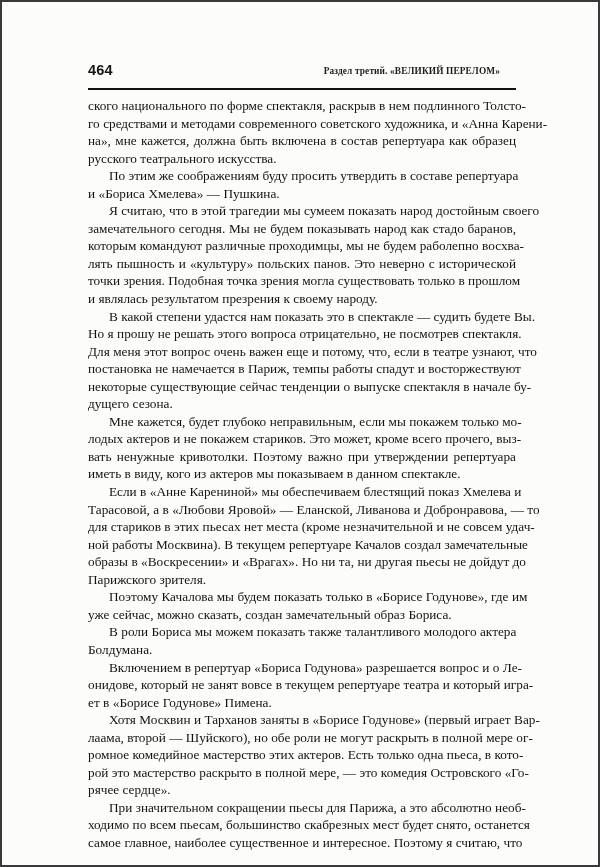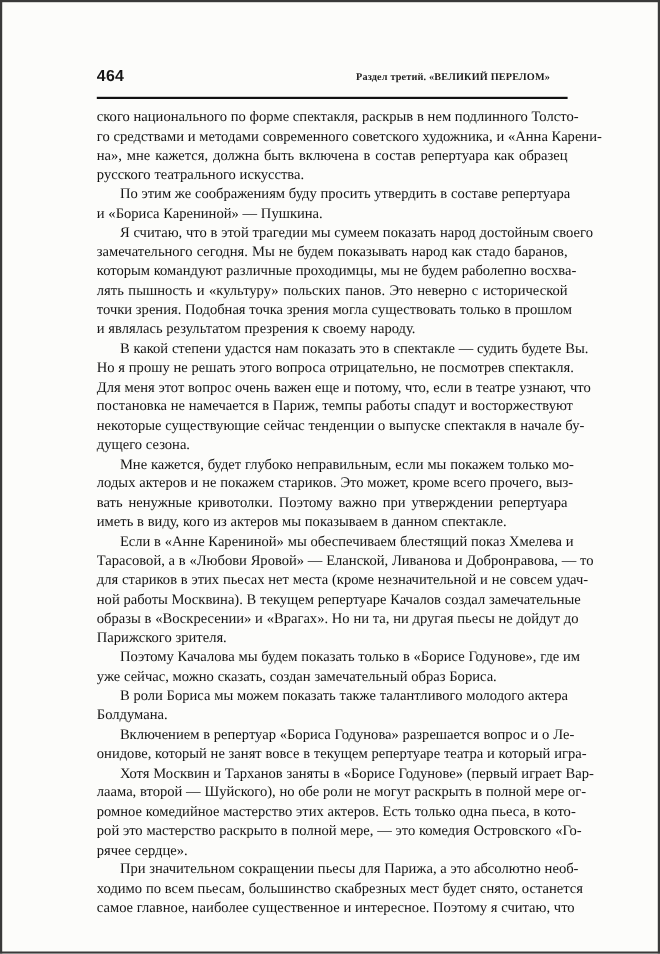--- a/index.html
+++ b/index.html
@@ -127,24 +127,24 @@
   <div class="scan-edge-right"></div>
 
   <div class="running-head">
     <span class="page-number">464</span>
     <span class="head-title">Раздел третий. «ВЕЛИКИЙ ПЕРЕЛОМ»</span>
   </div>
   <div class="head-rule"></div>
 
   <div class="body-block" id="body-block">
       <p class="para"><span class="line justified"><span>ского национального по форме спектакля, раскрыв в нем подлинного Толсто-</span></span><span class="line justified"><span>го средствами и методами современного советского художника, и «Анна Карени-</span></span><span class="line justified"><span>на», мне кажется, должна быть включена в состав репертуара как образец</span></span><span class="line last"><span>русского театрального искусства.</span></span></p>
-      <p class="para"><span class="line justified"><span class="indent"></span><span>По этим же соображениям буду просить утвердить в составе репертуара</span></span><span class="line last"><span>и «Бориса Карениной» — Пушкина.</span></span></p>
+      <p class="para"><span class="line justified"><span class="indent"></span><span>По этим же соображениям буду просить утвердить в составе репертуара</span></span><span class="line last"><span>и «Бориса Хмелева» — Пушкина.</span></span></p>
       <p class="para"><span class="line justified"><span class="indent"></span><span>Я считаю, что в этой трагедии мы сумеем показать народ достойным своего</span></span><span class="line justified"><span>замечательного сегодня. Мы не будем показывать народ как стадо баранов,</span></span><span class="line justified"><span>которым командуют различные проходимцы, мы не будем раболепно восхва-</span></span><span class="line justified"><span>лять пышность и «культуру» польских панов. Это неверно с исторической</span></span><span class="line justified"><span>точки зрения. Подобная точка зрения могла существовать только в прошлом</span></span><span class="line last"><span>и являлась результатом презрения к своему народу.</span></span></p>
       <p class="para"><span class="line justified"><span class="indent"></span><span>В какой степени удастся нам показать это в спектакле — судить будете Вы.</span></span><span class="line justified"><span>Но я прошу не решать этого вопроса отрицательно, не посмотрев спектакля.</span></span><span class="line justified"><span>Для меня этот вопрос очень важен еще и потому, что, если в театре узнают, что</span></span><span class="line justified"><span>постановка не намечается в Париж, темпы работы спадут и восторжествуют</span></span><span class="line justified"><span>некоторые существующие сейчас тенденции о выпуске спектакля в начале бу-</span></span><span class="line last"><span>дущего сезона.</span></span></p>
       <p class="para"><span class="line justified"><span class="indent"></span><span>Мне кажется, будет глубоко неправильным, если мы покажем только мо-</span></span><span class="line justified"><span>лодых актеров и не покажем стариков. Это может, кроме всего прочего, выз-</span></span><span class="line justified"><span>вать ненужные кривотолки. Поэтому важно при утверждении репертуара</span></span><span class="line last"><span>иметь в виду, кого из актеров мы показываем в данном спектакле.</span></span></p>
       <p class="para"><span class="line justified"><span class="indent"></span><span>Если в «Анне Карениной» мы обеспечиваем блестящий показ Хмелева и</span></span><span class="line justified"><span>Тарасовой, а в «Любови Яровой» — Еланской, Ливанова и Добронравова, — то</span></span><span class="line justified"><span>для стариков в этих пьесах нет места (кроме незначительной и не совсем удач-</span></span><span class="line justified"><span>ной работы Москвина). В текущем репертуаре Качалов создал замечательные</span></span><span class="line justified"><span>образы в «Воскресении» и «Врагах». Но ни та, ни другая пьесы не дойдут до</span></span><span class="line last"><span>Парижского зрителя.</span></span></p>
       <p class="para"><span class="line justified"><span class="indent"></span><span>Поэтому Качалова мы будем показать только в «Борисе Годунове», где им</span></span><span class="line last"><span>уже сейчас, можно сказать, создан замечательный образ Бориса.</span></span></p>
       <p class="para"><span class="line justified"><span class="indent"></span><span>В роли Бориса мы можем показать также талантливого молодого актера</span></span><span class="line last"><span>Болдумана.</span></span></p>
-      <p class="para"><span class="line justified"><span class="indent"></span><span>Включением в репертуар «Бориса Годунова» разрешается вопрос и о Ле-</span></span><span class="line justified"><span>онидове, который не занят вовсе в текущем репертуаре театра и который игра-</span></span></p>
+      <p class="para"><span class="line justified"><span class="indent"></span><span>Включением в репертуар «Бориса Годунова» разрешается вопрос и о Ле-</span></span><span class="line justified"><span>онидове, который не занят вовсе в текущем репертуаре театра и который игра-</span></span><span class="line last"><span>ет в «Борисе Годунове» Пимена.</span></span></p>
       <p class="para"><span class="line justified"><span class="indent"></span><span>Хотя Москвин и Тарханов заняты в «Борисе Годунове» (первый играет Вар-</span></span><span class="line justified"><span>лаама, второй — Шуйского), но обе роли не могут раскрыть в полной мере ог-</span></span><span class="line justified"><span>ромное комедийное мастерство этих актеров. Есть только одна пьеса, в кото-</span></span><span class="line justified"><span>рой это мастерство раскрыто в полной мере, — это комедия Островского «Го-</span></span><span class="line last"><span>рячее сердце».</span></span></p>
       <p class="para"><span class="line justified"><span class="indent"></span><span>При значительном сокращении пьесы для Парижа, а это абсолютно необ-</span></span><span class="line justified"><span>ходимо по всем пьесам, большинство скабрезных мест будет снято, останется</span></span><span class="line justified"><span>самое главное, наиболее существенное и интересное. Поэтому я считаю, что</span></span></p>
     </div>
 </div>
 
 </body></html>

